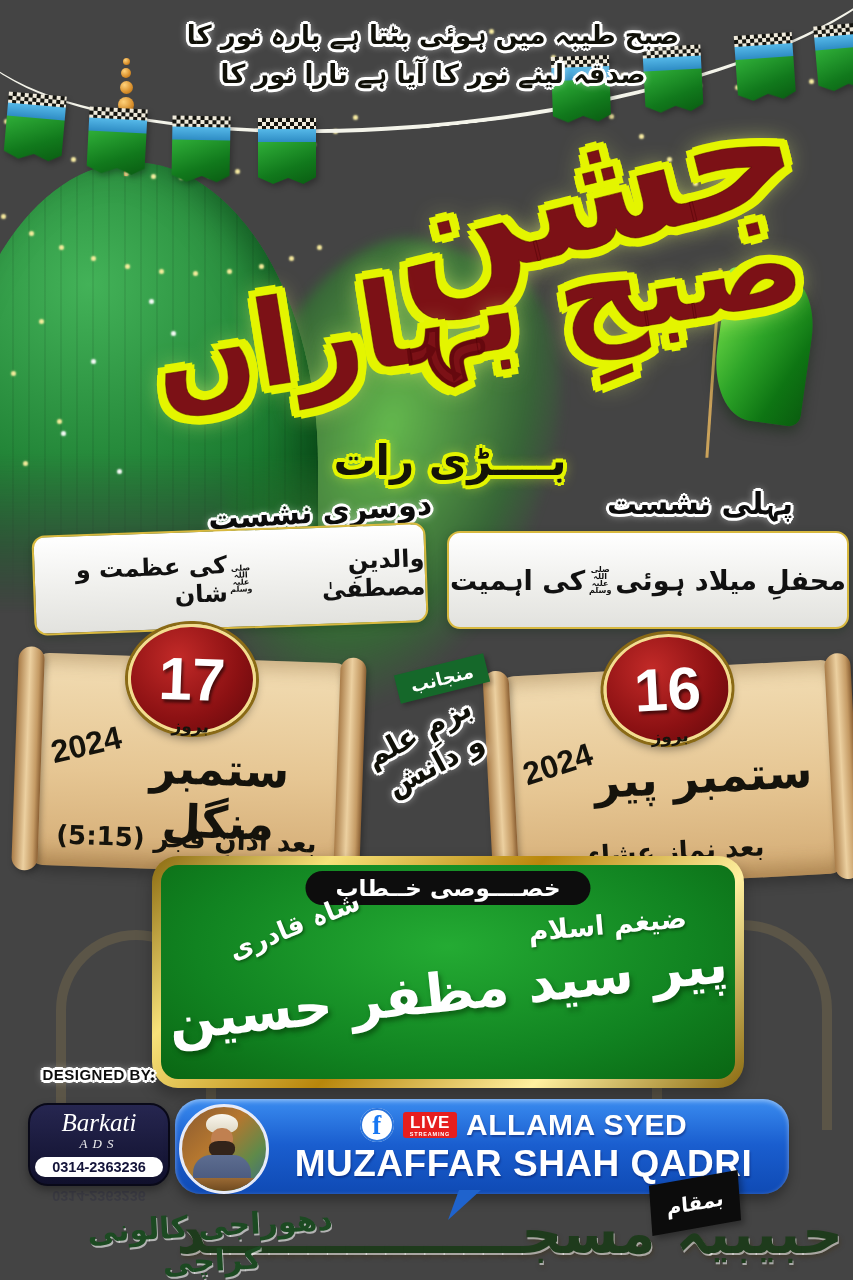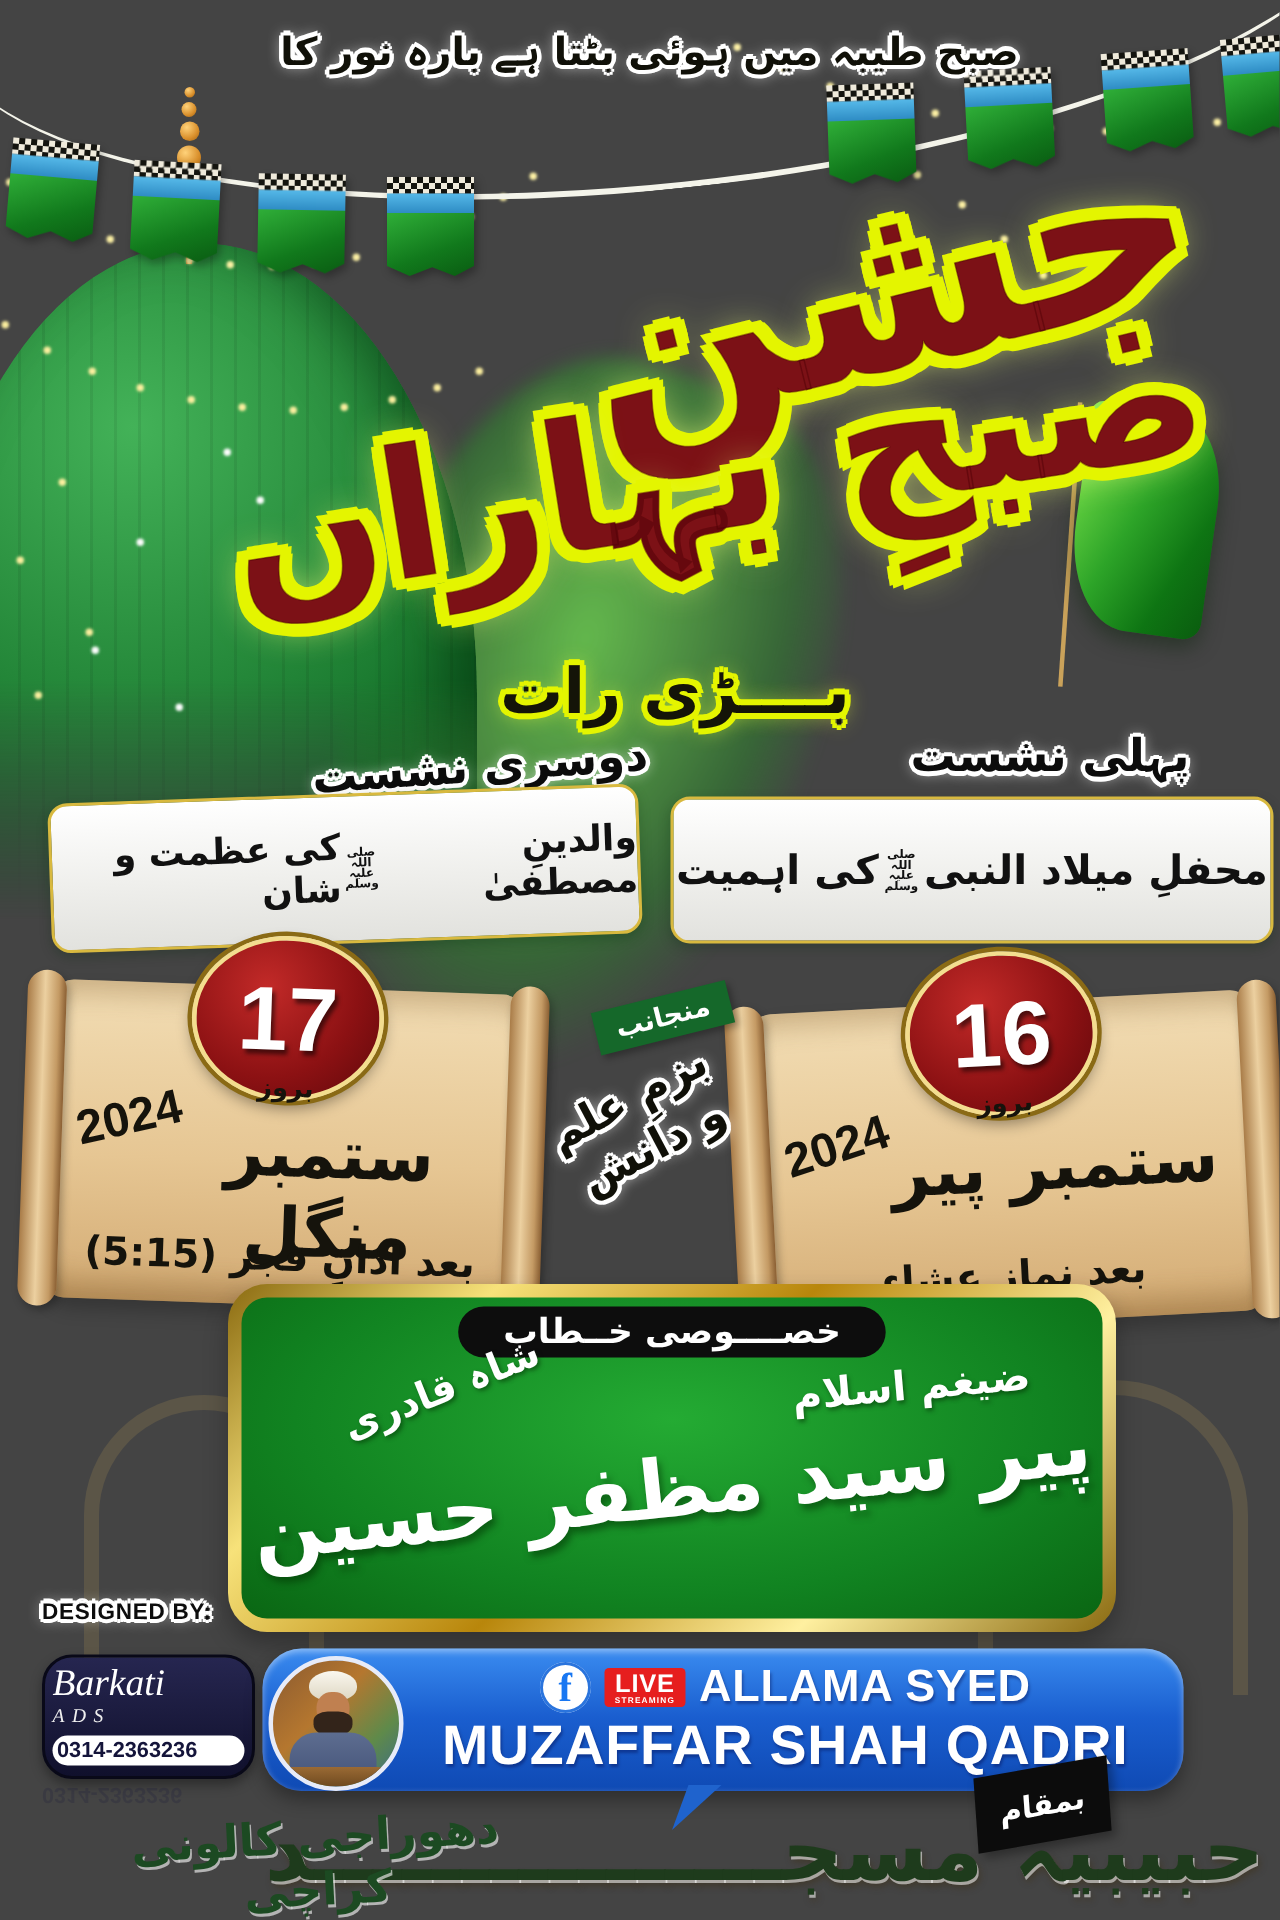--- a/index.html
+++ b/index.html
@@ -113,21 +113,21 @@
   .banner-pill{position:absolute;left:50%;top:6px;transform:translateX(-50%);background:#0d0d0d;color:#fff;
     border-radius:999px;padding:4px 30px;font-size:23px;font-weight:bold;white-space:nowrap;}
   .banner-sub{position:absolute;right:48px;top:44px;color:#fff;font-size:27px;font-weight:bold;
     transform:rotate(-5deg);text-shadow:1px 2px 3px rgba(0,40,0,.5);}
   .banner-suffix{position:absolute;left:64px;top:46px;color:#fff;font-size:26px;font-weight:bold;
     transform:rotate(-22deg);text-shadow:1px 2px 3px rgba(0,40,0,.5);}
   .banner-name{position:absolute;left:0;right:0;top:96px;text-align:center;color:#fff;
     font-size:54px;font-weight:bold;transform:rotate(-6deg);text-shadow:2px 4px 5px rgba(0,45,0,.5);}
 
   
-  .dz{left:28px;top:1066px;width:142px;font-family:"Liberation Sans",sans-serif;}
+  .dz{left:28px;top:1066px;width:142px;text-align:center;font-family:"Liberation Sans",sans-serif;}
   .dz-h{font-size:15px;font-weight:900;color:#0d0d0d;letter-spacing:.5px;}
   .dz-box{margin-top:20px;background:linear-gradient(180deg,#262650,#10102c);border:2px solid #090918;
     border-radius:20px;padding:5px 5px 7px;box-shadow:0 4px 8px rgba(0,0,0,.35);}
   .dz-brand{font-family:"Liberation Serif",serif;font-style:italic;color:#fff;font-size:25px;line-height:1;}
   .dz-sub{font-family:"Liberation Serif",serif;font-style:italic;color:#efefef;font-size:13px;letter-spacing:5px;margin-top:1px;}
   .dz-phone{background:#fff;border-radius:999px;color:#14143a;font-size:14.5px;font-weight:bold;padding:2px 3px;margin-top:5px;}
   .dz-reflect{transform:scaleY(-1);opacity:.2;color:#14143a;font-size:14.5px;font-weight:bold;margin-top:2px;}
 
   
   .livebar{left:175px;top:1099px;width:614px;height:95px;border-radius:26px;
@@ -227,29 +227,30 @@
       <div class="grn"></div>
     </div>
   <div class="abs flag" style="left:816px;top:24px;transform:rotate(-5deg);">
       <div class="chk"></div>
       <div class="blu"></div>
       <div class="grn"></div>
     </div>
 
   <div class="abs couplet center rtl ow">
     <div>صبح طیبہ میں ہوئی بٹتا ہے بارہ نور کا</div>
+    <div>صدقہ لینے نور کا آیا ہے تارا نور کا</div>
   </div>
 
   <div class="abs title-w1 center rtl oyb">جشن</div>
   <div class="abs title-w2 center rtl oyb">صبحِ بہاراں</div>
   <div class="abs sess-h rtl ow" style="left:560px;top:486px;width:280px;text-align:center;">پہلی نشست</div>
 
   <div class="abs subtitle center rtl oy">بــــڑی رات</div>
   <div class="abs sess-box sb-r rtl">
-    <span>محفلِ میلاد النبی</span>
+    <span>محفلِ میلاد ہوئی</span>
     <sup>صلی اللہ علیہ وسلم</sup>
     <span>کی اہمیت</span>
   </div>
 
   <div class="abs sess-h rtl ow" style="left:180px;top:494px;width:280px;text-align:center;transform:rotate(-4deg);">دوسری نشست</div>
   <div class="abs sess-box sb-l rtl">
     <span>والدینِ مصطفیٰ</span>
     <sup>صلی اللہ علیہ وسلم</sup>
     <span>کی عظمت و شان</span>
   </div>

